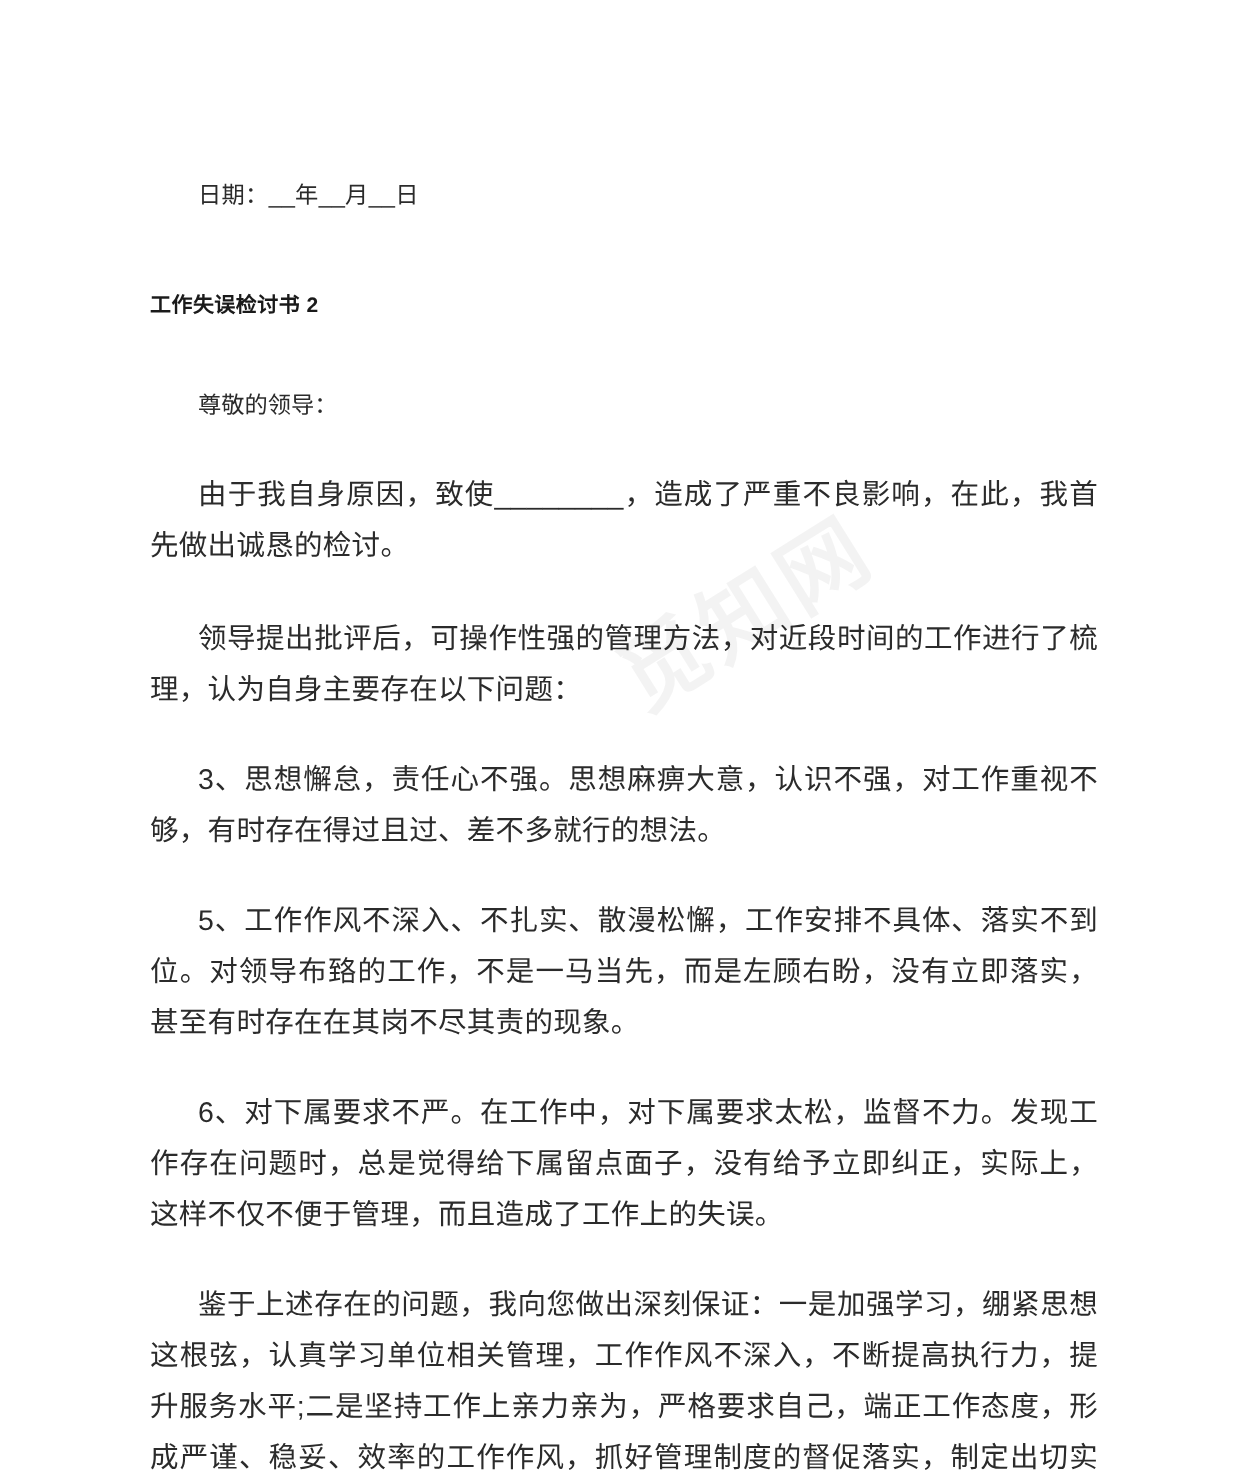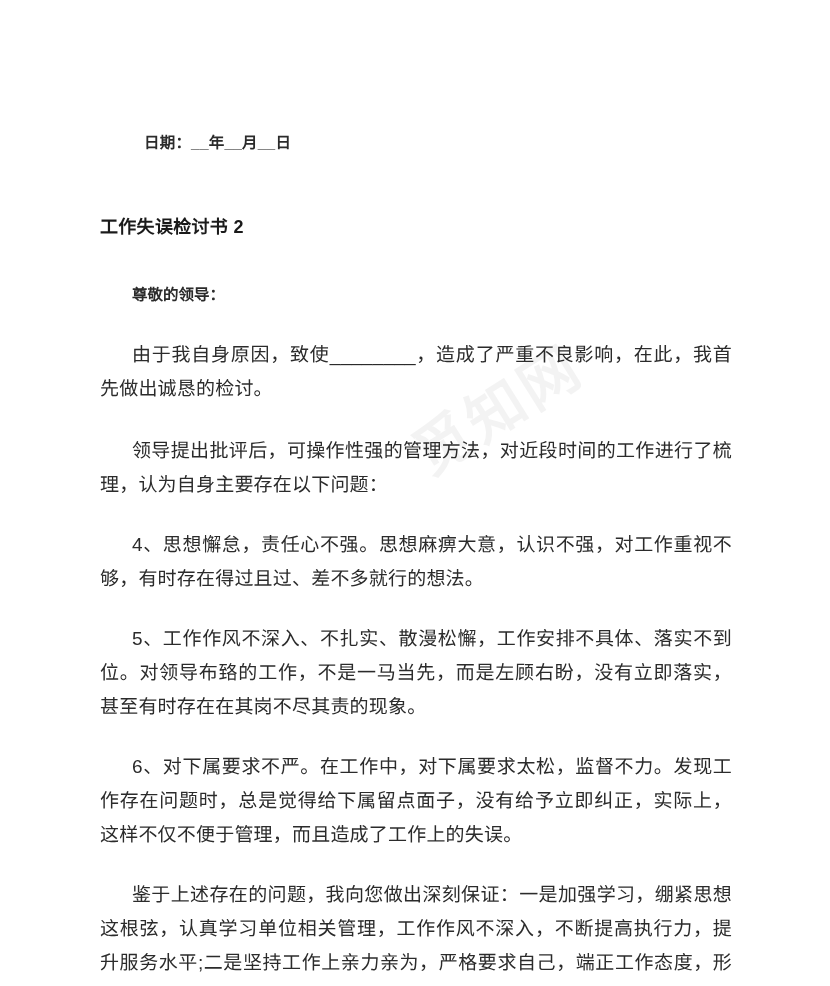--- a/index.html
+++ b/index.html
@@ -44,46 +44,44 @@
   
   .content {
     position: absolute;
     left: 100px;
     top: 0;
     width: 632px;
     z-index: 2;
   }
 
   .line-date {
-    margin: 12px;
+    margin: 0;
     padding-top: 116px;
     text-indent: 32px;
     font-size: 15.5px;
     line-height: 30px;
     letter-spacing: 0.2px;
-    font-weight: bold;
   }
 
   .doc-heading {
     margin: 0;
     padding-top: 42px;
-    font-size: 18px;
+    font-size: 14px;
     font-weight: 700;
     line-height: 30px;
     letter-spacing: 0.3px;
     color: #1a1a1a;
   }
 
   .salutation {
     margin: 0;
     padding-top: 38px;
     text-indent: 32px;
     font-size: 15.5px;
     line-height: 30px;
-    font-weight: bold;
   }
 
   p.para {
     margin: 0;
     padding-top: 28px;
     font-size: 19px;
     line-height: 34px;
     text-align: justify;
     text-justify: inter-ideograph;
     text-indent: 32px;
@@ -107,21 +105,21 @@
     <div class="line-date"><span>日期：__年__月__日</span></div>
 
     <h2 class="doc-heading">工作失误检讨书 2</h2>
 
     <div class="salutation">尊敬的领导：</div>
 
     <p class="para">由于我自身原因，致使________，造成了严重不良影响，在此，我首先做出诚恳的检讨。</p>
 
     <p class="para">领导提出批评后，可操作性强的管理方法，对近段时间的工作进行了梳理，认为自身主要存在以下问题：</p>
 
-    <p class="para tight">4、思想懈怠，责任心不强。思想麻痹大意，认识不强，对工作重视不够，有时存在得过且过、差不多就行的想法。</p>
+    <p class="para tight">3、思想懈怠，责任心不强。思想麻痹大意，认识不强，对工作重视不够，有时存在得过且过、差不多就行的想法。</p>
 
     <p class="para tight">5、工作作风不深入、不扎实、散漫松懈，工作安排不具体、落实不到位。对领导布臵的工作，不是一马当先，而是左顾右盼，没有立即落实，甚至有时存在在其岗不尽其责的现象。</p>
 
     <p class="para tight">6、对下属要求不严。在工作中，对下属要求太松，监督不力。发现工作存在问题时，总是觉得给下属留点面子，没有给予立即纠正，实际上，这样不仅不便于管理，而且造成了工作上的失误。</p>
 
     <p class="para tight">鉴于上述存在的问题，我向您做出深刻保证：一是加强学习，绷紧思想这根弦，认真学习单位相关管理，工作作风不深入，不断提高执行力，提升服务水平;二是坚持工作上亲力亲为，严格要求自己，端正工作态度，形成严谨、稳妥、效率的工作作风，抓好管理制度的督促落实，制定出切实可行、可操作性强的管理方法;三是在以身作则的前提下，严格要</p>
 
   </div>
 </div>
 

